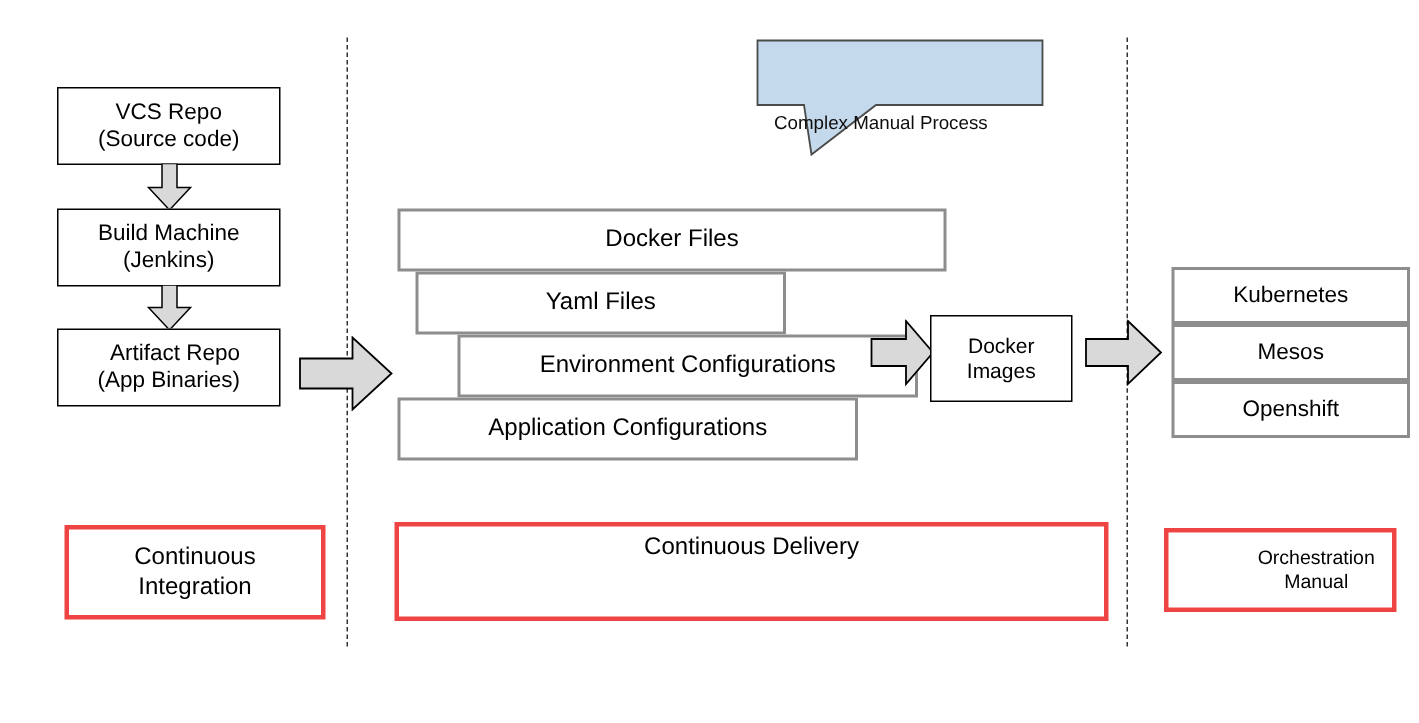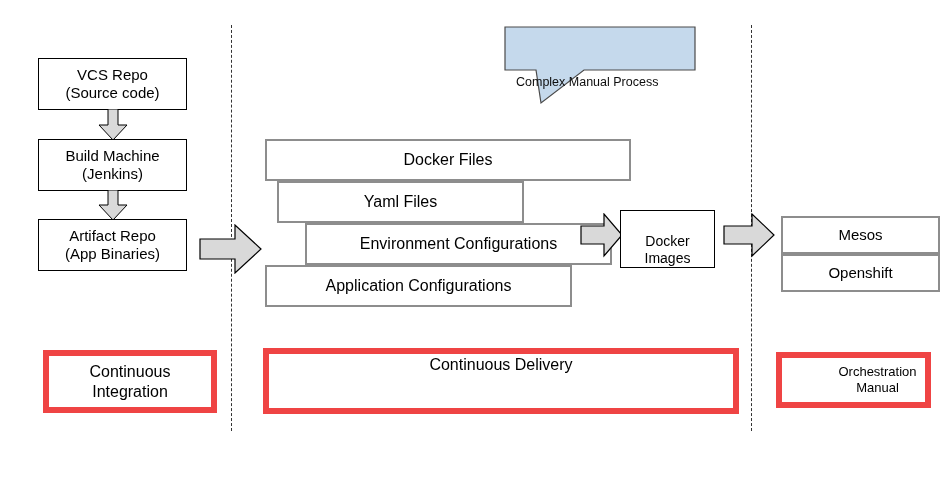--- a/index.html
+++ b/index.html
@@ -40,21 +40,21 @@
   .box-grey {
     border: 2px solid #8d8d8d;
     font-size: 16px;
   }
   .box-grey-sm {
     border: 2px solid #8d8d8d;
     font-size: 15px;
   }
   
   .box-navy {
-    border: 6px solid #ef4444;
+    border: 3px solid #ef4444;
     font-size: 16px;
   }
   .box-navy.small {
     font-size: 13px;
   }
   
   .box-docker {
     border: 1px solid #000000;
     font-size: 14px;
   }
@@ -98,21 +98,21 @@
     <div>
       <span class="lbl">Build Machine</span>
       <span class="lbl">(Jenkins)</span>
     </div>
   </div>
 
   <svg class="arrow-svg" style="left:98px; top:190px;" width="30" height="31" viewBox="0 0 30 31">
     <polygon points="10,0 20,0 20,15 29,15 15,30 1,15 10,15" fill="#d9d9d9" stroke="#000000" stroke-width="1"></polygon>
   </svg>
 
-  <div class="node box-thin" style="left:38px; top:219px; width:149px; height:52px;">
+  <div class="node box-thin" style="left:38px; top:219px; width:149px; height:52px;text-align:right;">
     <div>
       <span class="lbl">Artifact Repo</span>
       <span class="lbl">(App Binaries)</span>
     </div>
 
   </div>
 
   <svg class="arrow-svg" style="left:199px; top:224px;" width="63" height="50" viewBox="0 0 63 50">
     <polygon points="1,15 36,15 36,1 62,25 36,49 36,35 1,35" fill="#d9d9d9" stroke="#000000" stroke-width="1.2"></polygon>
   </svg>
@@ -139,35 +139,38 @@
     <span>Environment Configurations</span>
   </div>
   <div class="node box-grey" style="left:265px; top:265px; width:307px; height:42px;">
     <span>Application Configurations</span>
   </div>
 
   <svg class="arrow-svg" style="left:580px; top:213px;" width="43" height="45" viewBox="0 0 43 45">
     <polygon points="1,13 24,13 24,1 42,22 24,43 24,31 1,31" fill="#d9d9d9" stroke="#000000" stroke-width="1.2"></polygon>
   </svg>
 
-  <div class="node box-docker" style="left:620px; top:210px; width:95px; height:58px;align-items:flex-end;">
+  <div class="node box-docker" style="left:620px; top:210px; width:95px; height:58px;">
     <div>
       <span class="lbl">Docker</span>
       <span class="lbl">Images</span>
     </div>
   </div>
 
   <svg class="arrow-svg" style="left:723px; top:213px;" width="52" height="45" viewBox="0 0 52 45">
     <polygon points="1,13 29,13 29,1 51,22 29,43 29,31 1,31" fill="#d9d9d9" stroke="#000000" stroke-width="1.2"></polygon>
   </svg>
 
   <div class="node box-navy" style="left:263px; top:348px; width:476px; height:66px;">
     <span style="margin-bottom:32px;">Continuous Delivery</span>
   </div>
 
+  <div class="node box-grey-sm" style="left:781px; top:178px; width:159px; height:38px;">
+    <span>Kubernetes</span>
+  </div>
   <div class="node box-grey-sm" style="left:781px; top:216px; width:159px; height:38px;">
     <span>Mesos</span>
   </div>
   <div class="node box-grey-sm" style="left:781px; top:254px; width:159px; height:38px;justify-content:center;">
     <span>Openshift</span>
   </div>
 
   <div class="node box-navy small" style="left:776px; top:352px; width:155px; height:56px;padding-left:48px;">
     <div>
       <span class="lbl">Orchestration</span>

